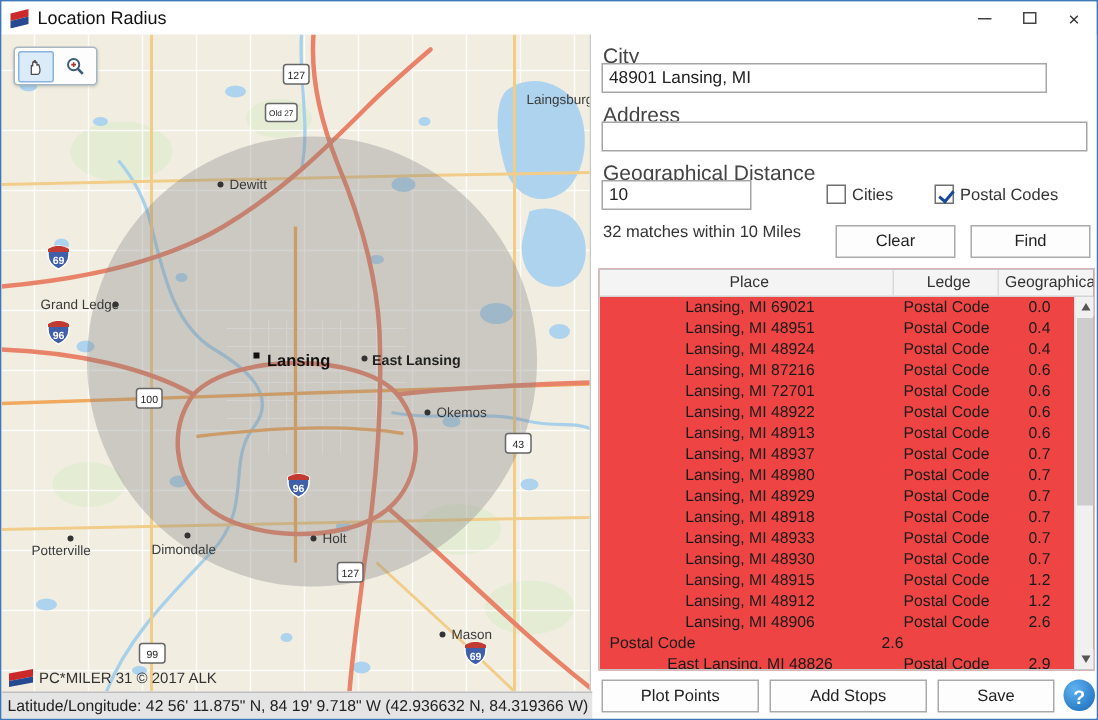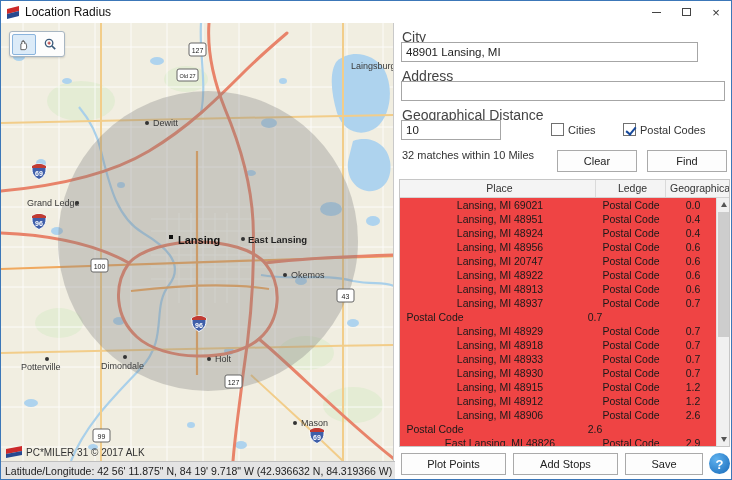--- a/index.html
+++ b/index.html
@@ -304,27 +304,27 @@
     <span class="c-dist">0.4</span>
   </div>
 
   <div class="trow">
     <span class="c-place">Lansing, MI 48924</span>
     <span class="c-type">Postal Code</span>
     <span class="c-dist">0.4</span>
   </div>
 
   <div class="trow">
-    <span class="c-place">Lansing, MI 48956</span>
+    <span class="c-place">Lansing, MI 87216</span>
     <span class="c-type">Postal Code</span>
     <span class="c-dist">0.6</span>
   </div>
 
   <div class="trow">
-    <span class="c-place">Lansing, MI 20747</span>
+    <span class="c-place">Lansing, MI 72701</span>
     <span class="c-type">Postal Code</span>
     <span class="c-dist">0.6</span>
   </div>
 
   <div class="trow">
     <span class="c-place">Lansing, MI 48922</span>
     <span class="c-type">Postal Code</span>
     <span class="c-dist">0.6</span>
   </div>
 
@@ -334,20 +334,21 @@
     <span class="c-dist">0.6</span>
   </div>
 
   <div class="trow">
     <span class="c-place">Lansing, MI 48937</span>
     <span class="c-type">Postal Code</span>
     <span class="c-dist">0.7</span>
   </div>
 
   <div class="trow">
+    <span class="c-place">Lansing, MI 48980</span>
     <span class="c-type">Postal Code</span>
     <span class="c-dist">0.7</span>
   </div>
 
   <div class="trow">
     <span class="c-place">Lansing, MI 48929</span>
     <span class="c-type">Postal Code</span>
     <span class="c-dist">0.7</span>
   </div>
 

